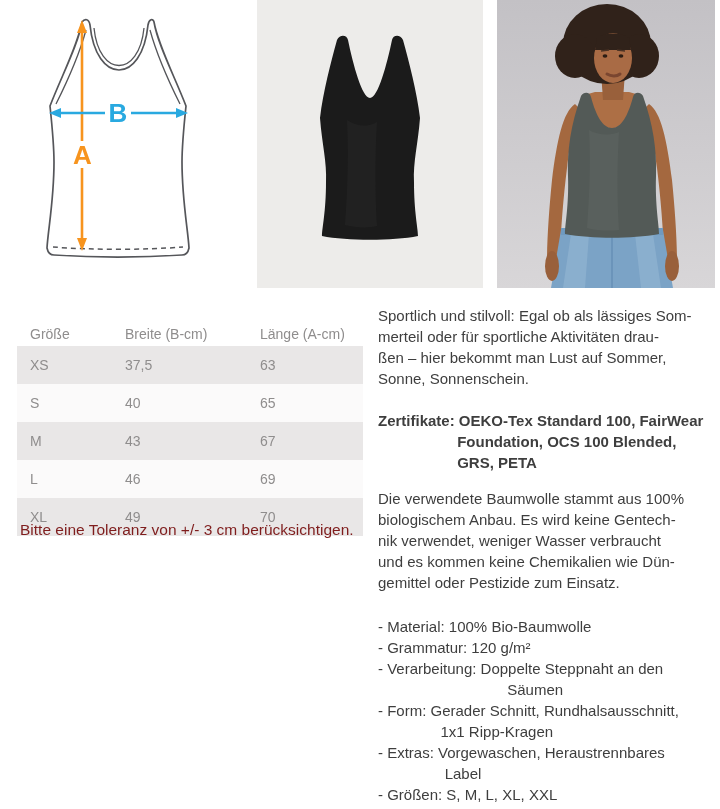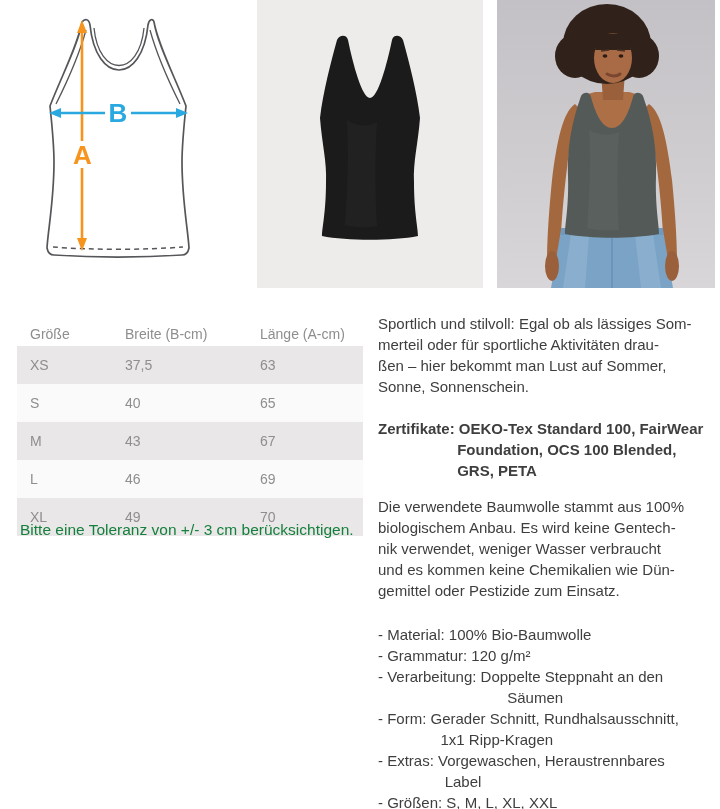--- a/index.html
+++ b/index.html
@@ -29,30 +29,30 @@
     text-align:left; font-weight:400; padding:0 0 0 13px;
     height:38px; white-space:nowrap; overflow:hidden;
   }
   #size-table thead th { height:24px; background:#ffffff; }
   #size-table tbody tr:nth-child(odd)  td { background:#e9e7e7; }
   #size-table tbody tr:nth-child(even) td { background:#fbfafa; }
 
   
   #tolerance {
     position:absolute; left:20px; top:521px;
-    font-size:15.5px; color:#15803d;
+    font-size:15.5px; color:#7f1d1d;
   }
 
   
   #description {
     position:absolute; left:378px; top:305px; width:341px;
     font-size:15px; line-height:21px; color:#3e3e3e;
   }
   #description p { white-space:pre-wrap; }
-  .mb21 { margin:8px 0 21px 0; }
+  .mb21 { margin:0 0 21px 0; }
   .mb15 { margin:0 0 15px 0;font-weight:bold; }
   .mb23 { margin:0 0 23px 0; }
   .mb0  { margin:0; }
 </style>
 </head>
 <body>
 
 <div id="page">
 
   <div id="gallery">

